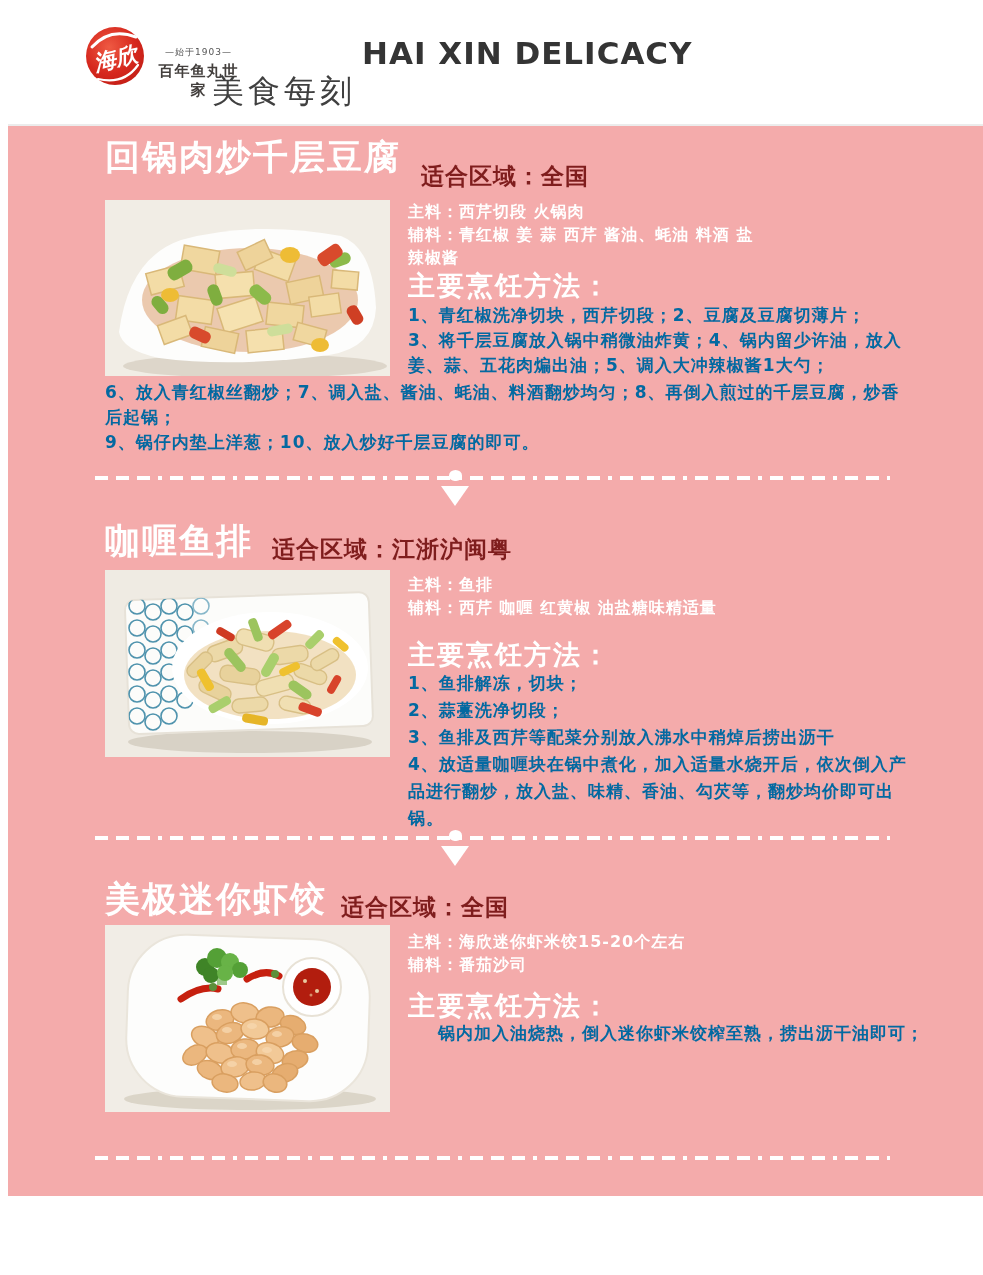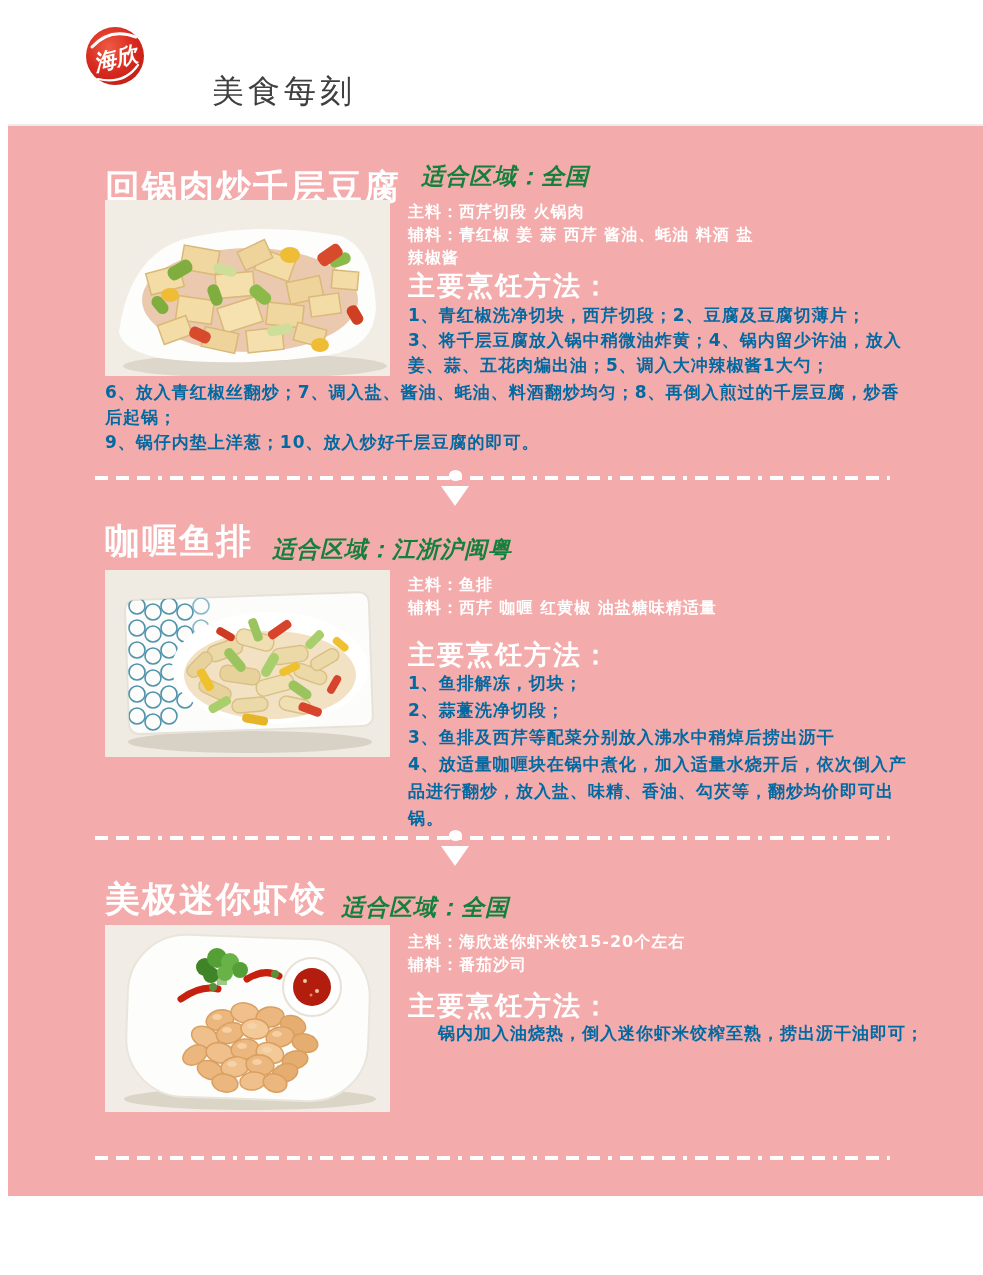--- a/index.html
+++ b/index.html
@@ -13,21 +13,21 @@
   .logo-since { font-size:9px; color:#555; letter-spacing:1px; }
   .logo-tagline { font-size:15px; font-weight:bold; color:#433f3d; letter-spacing:1px; margin-top:3px; }
   .title-cn { position:absolute; left:212px; top:34px; font-size:32px; font-weight:normal; color:#404040; letter-spacing:4px;margin-top:36px; }
   .title-en { position:absolute; left:362px; top:35px; font-size:31px; font-weight:bold; color:#343434; letter-spacing:1px; }
 
   
   .pink { position:absolute; left:8px; top:124px; width:975px; height:1072px; background:#f4abab; border-top:2px solid #ececec; }
 
   
   .recipe-title { position:absolute; color:#fff; font-size:35px; font-weight:bold; letter-spacing:2px; }
-  .recipe-region { position:absolute; color:#15803d; font-size:23px; font-weight:bold; letter-spacing:1px;font-style:italic; }
+  .recipe-region { position:absolute; color:#7f1d1d; font-size:23px; font-weight:bold; letter-spacing:1px; }
   .ing { position:absolute; color:#fff; font-size:16px; font-weight:bold; letter-spacing:1px; white-space:pre-line; }
   .method-label { position:absolute; color:#fff; font-size:27px; font-weight:bold; letter-spacing:2px; }
   .steps { position:absolute; color:#0369a1; font-size:17px; font-weight:bold; letter-spacing:1px; line-height:25px; white-space:pre-line; }
   .photo { position:absolute; width:285px; overflow:hidden; }
   .photo svg { display:block; width:100%; height:100%; }
 
   
   .dashline { position:absolute; left:95px; width:795px; height:4px;
     background: repeating-linear-gradient(90deg,
       #fff 0 13px, rgba(255,255,255,0) 13px 21px,
@@ -51,27 +51,32 @@
         <stop offset="60%" stop-color="#d6281e"></stop>
         <stop offset="100%" stop-color="#c01d14"></stop>
       </radialGradient>
     </defs>
     <circle cx="31" cy="31" r="29" fill="url(#lg)"></circle>
     <path d="M8 22 Q26 2 52 12" stroke="#fff" stroke-width="3" fill="none" stroke-linecap="round"></path>
     <path d="M54 40 Q40 60 14 54" stroke="#fff" stroke-width="2.2" fill="none" stroke-linecap="round"></path>
     <text x="31" y="41" text-anchor="middle" font-size="22" font-weight="bold" font-style="italic" fill="#ffffff" transform="rotate(-14 31 31)">海欣</text>
   </svg>
 
+  <div class="logo-text-block">
+    <div class="logo-since">—始于1903—</div>
+    <div class="logo-tagline">百年鱼丸世家</div>
+  </div>
 
   <div class="title-cn">美食每刻</div>
+  <div class="title-en">HAI XIN DELICACY</div>
 </div>
 
 <div class="pink"></div>
 
-<div class="recipe-title" style="left:105px; top:164px;">回锅肉炒千层豆腐</div>
+<div class="recipe-title" style="left:105px; top:134px;">回锅肉炒千层豆腐</div>
 <div class="recipe-region" style="left:421px; top:161px;">适合区域：全国</div>
 
 <div class="photo" style="left:105px; top:200px; height:176px;">
   <svg viewBox="0 0 285 176" preserveAspectRatio="none">
     <rect width="285" height="176" fill="#f1ede5"></rect>
     <ellipse cx="150" cy="166" rx="132" ry="12" fill="#ddd6ca"></ellipse>
     <path d="M14 132 Q24 58 76 40 Q150 20 236 36 Q268 48 271 108 Q269 148 224 155 Q130 168 54 158 Q17 150 14 132 Z" fill="#fdfdfc"></path>
     <ellipse cx="145" cy="100" rx="108" ry="52" fill="#cf7a3a" opacity="0.4"></ellipse>
     <g stroke="#d9b878" stroke-width="1.5">
       <rect x="43" y="69" width="34" height="22" fill="#f3dca6" transform="rotate(-15 60 80)"></rect>

